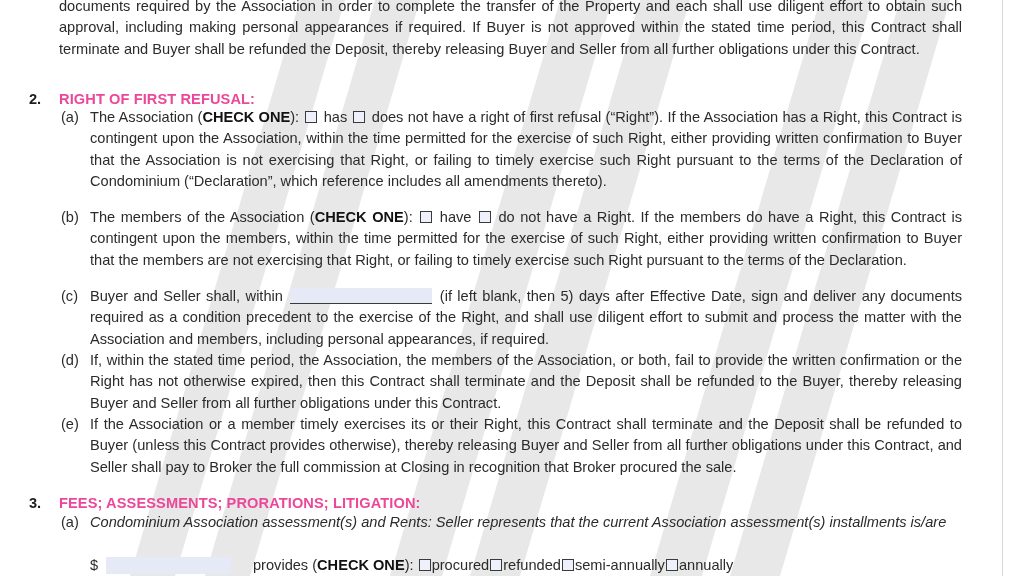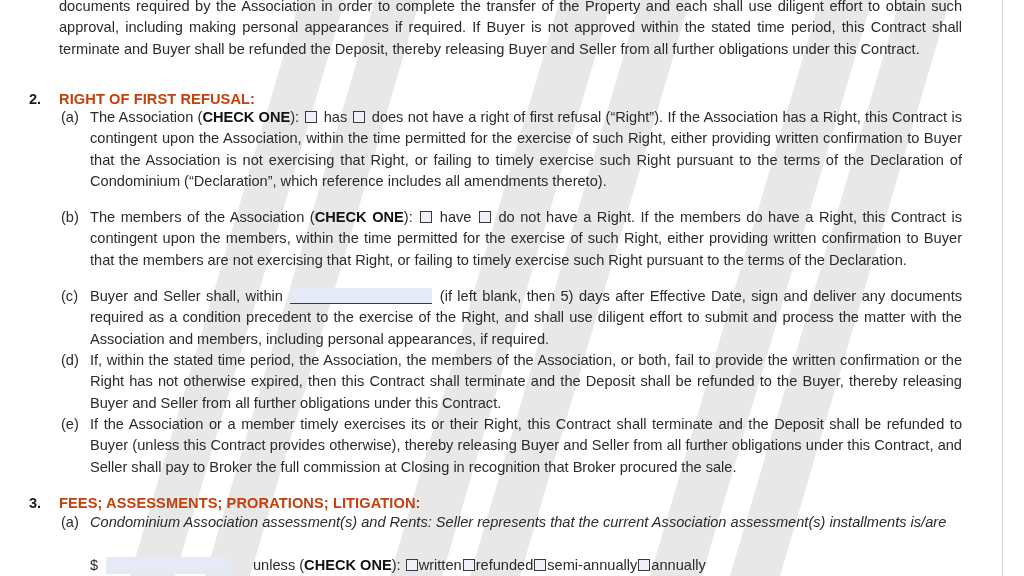--- a/index.html
+++ b/index.html
@@ -85,21 +85,21 @@
     line-height: 21.4px;
     color: #1d1d1d;
   }
   .sec-title {
     position: absolute;
     left: 59px;
     top: 0;
     font-weight: bold;
     font-size: 14.6px;
     line-height: 21.4px;
-    color: #c2410c;
+    color: #ec4899;
     letter-spacing: 0.1px;
   }
 
   .item {
     position: absolute;
     left: 0;
     width: 1002px;
   }
   .item-label {
     position: absolute;
@@ -247,19 +247,19 @@
     </div>
 
     <div class="item" style="top:512px;">
       <div class="item-label">(a)</div>
       <div class="item-body nojust">Condominium Association assessment(s) and Rents: Seller represents that the current Association assessment(s) installments is/are</div>
     </div>
 
     <div class="money-row" style="top:555px;">
       <span class="dollar-sign">$</span>
       <span class="money-box"></span>
-      <span class="payable-text"><span>unless (</span><b class="cap">CHECK ONE</b><span>): </span><span class="cbx tight"></span><span>written</span><span class="cbx tight"></span><span>refunded</span><span class="cbx tight"></span><span>semi-annually</span><span class="cbx tight"></span><span>annually</span></span>
+      <span class="payable-text"><span>provides (</span><b class="cap">CHECK ONE</b><span>): </span><span class="cbx tight"></span><span>procured</span><span class="cbx tight"></span><span>refunded</span><span class="cbx tight"></span><span>semi-annually</span><span class="cbx tight"></span><span>annually</span></span>
     </div>
 
   </div>
 </div>
 
 <div id="page-gutter"></div>
 
 </body></html>

